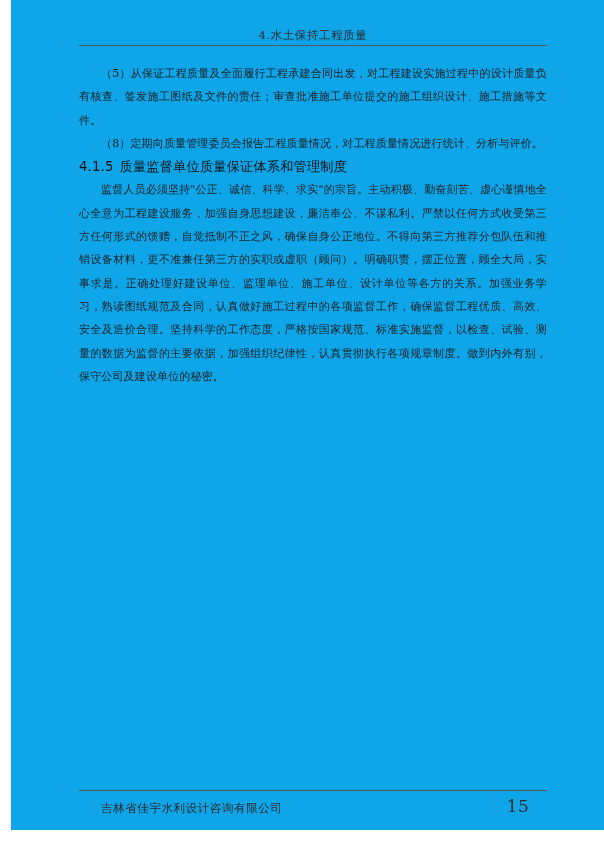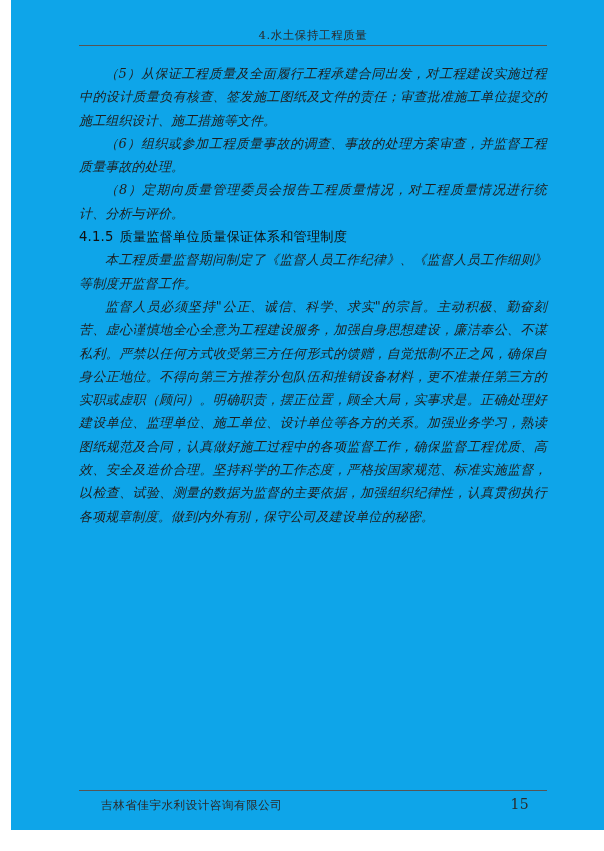--- a/index.html
+++ b/index.html
@@ -50,28 +50,27 @@
   
   .content {
     position: absolute;
     left: 68px;
     top: 62px;
     width: 468px;
   }
 
   p.para {
     margin: 0;
-    font-size: 13px;
+    font-size: 11px;
     line-height: 23.3px;
     text-align: justify;
     text-justify: inter-ideograph;
     letter-spacing: 0.15px;
     color: #1e1e1e;
     text-indent: 2em;
-    font-style: italic;
   }
 
   h3.section-heading {
     margin: 0;
     font-family: "DejaVu Sans", "Liberation Sans", sans-serif;
     font-size: 13.2px;
     line-height: 23.3px;
     font-weight: normal;
     letter-spacing: 0.2px;
     color: #111;
@@ -99,49 +98,47 @@
     margin-top: 5px;
     padding: 0 18px 0 22px;
   }
   .footer-company {
     font-size: 11.6px;
     letter-spacing: 0.5px;
     color: #2b2b2b;
     white-space: nowrap;
   }
   .footer-pageno {
-    font-size: 14px;
+    font-size: 17px;
     color: #2b2b2b;
     letter-spacing: 0.3px;
   }
 </style>
 </head>
 <body>
 
 <div class="page">
 
   <div class="header-zone">
     <div class="header-title">4.水土保持工程质量</div>
     <div class="header-rule"></div>
   </div>
 
   <div class="content">
 
     <p class="para">（5）从保证工程质量及全面履行工程承建合同出发，对工程建设实施过程中的设计质量负有核查、签发施工图纸及文件的责任；审查批准施工单位提交的施工组织设计、施工措施等文件。</p>
 
-    <p class="para">（6）组织或参加工程质量事故的调查、事故的处理方案审查，并监督工程质量事故的处理。</p>
 
 
     <p class="para">（8）定期向质量管理委员会报告工程质量情况，对工程质量情况进行统计、分析与评价。</p>
 
     <h3 class="section-heading">
       <span class="sec-num">4.1.5</span><span>质量监督单位质量保证体系和管理制度</span>
     </h3>
 
-    <p class="para">本工程质量监督期间制定了《监督人员工作纪律》、《监督人员工作细则》等制度开监督工作。</p>
 
     <p class="para">监督人员必须坚持"公正、诚信、科学、求实"的宗旨。主动积极、勤奋刻苦、虚心谨慎地全心全意为工程建设服务，加强自身思想建设，廉洁奉公、不谋私利。严禁以任何方式收受第三方任何形式的馈赠，自觉抵制不正之风，确保自身公正地位。不得向第三方推荐分包队伍和推销设备材料，更不准兼任第三方的实职或虚职（顾问）。明确职责，摆正位置，顾全大局，实事求是。正确处理好建设单位、监理单位、施工单位、设计单位等各方的关系。加强业务学习，熟读图纸规范及合同，认真做好施工过程中的各项监督工作，确保监督工程优质、高效、安全及造价合理。坚持科学的工作态度，严格按国家规范、标准实施监督，以检查、试验、测量的数据为监督的主要依据，加强组织纪律性，认真贯彻执行各项规章制度。做到内外有别，保守公司及建设单位的秘密。</p>
 
 
   </div>
 
   <div class="footer-zone">
     <div class="footer-rule"></div>
     <div class="footer-row">
       <span class="footer-company">吉林省佳宇水利设计咨询有限公司</span>

